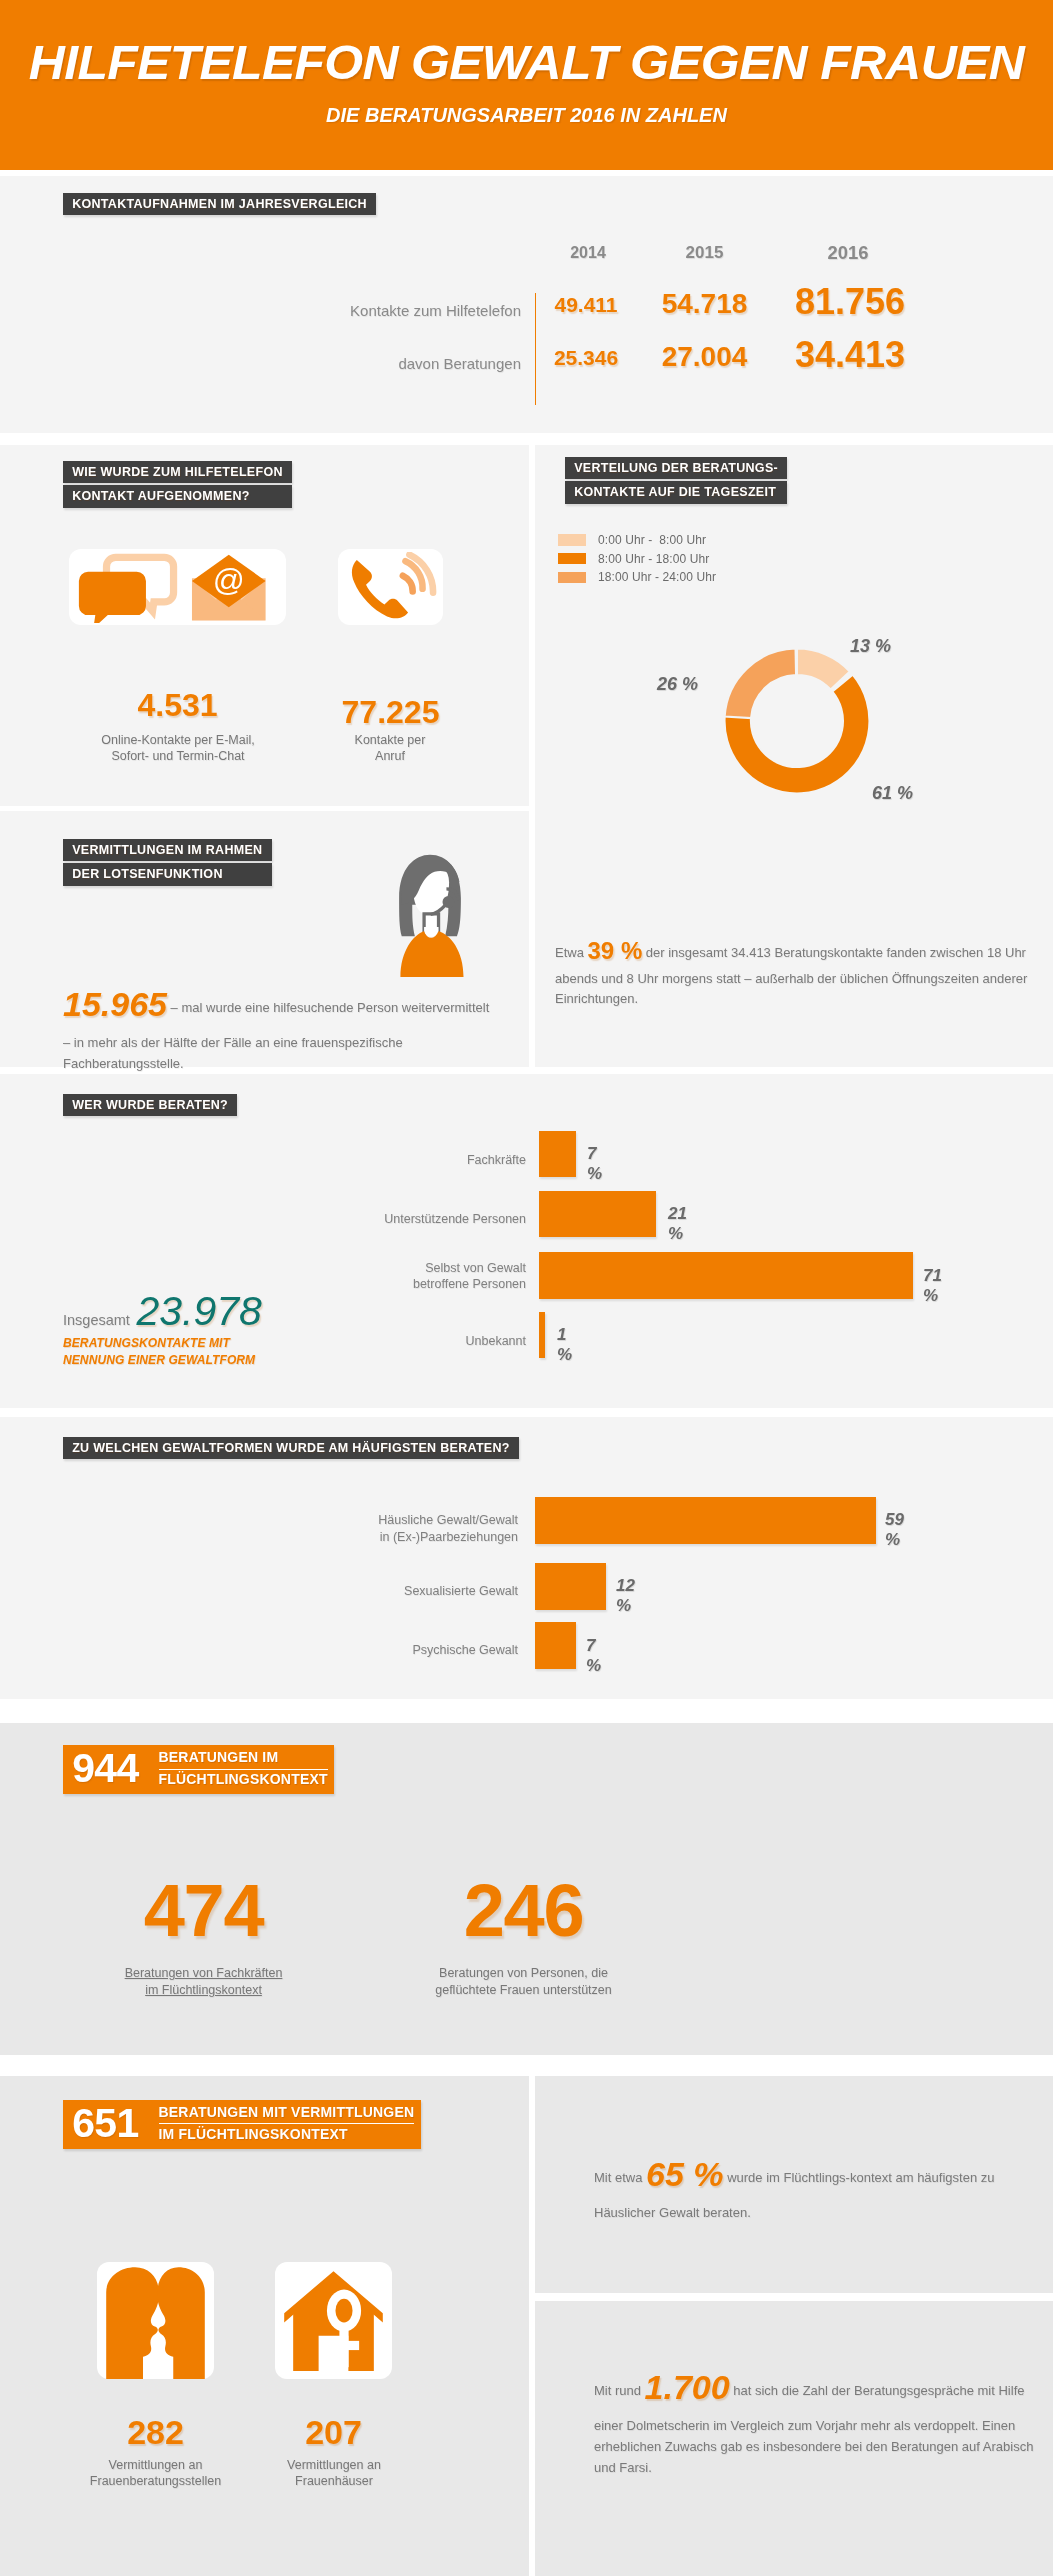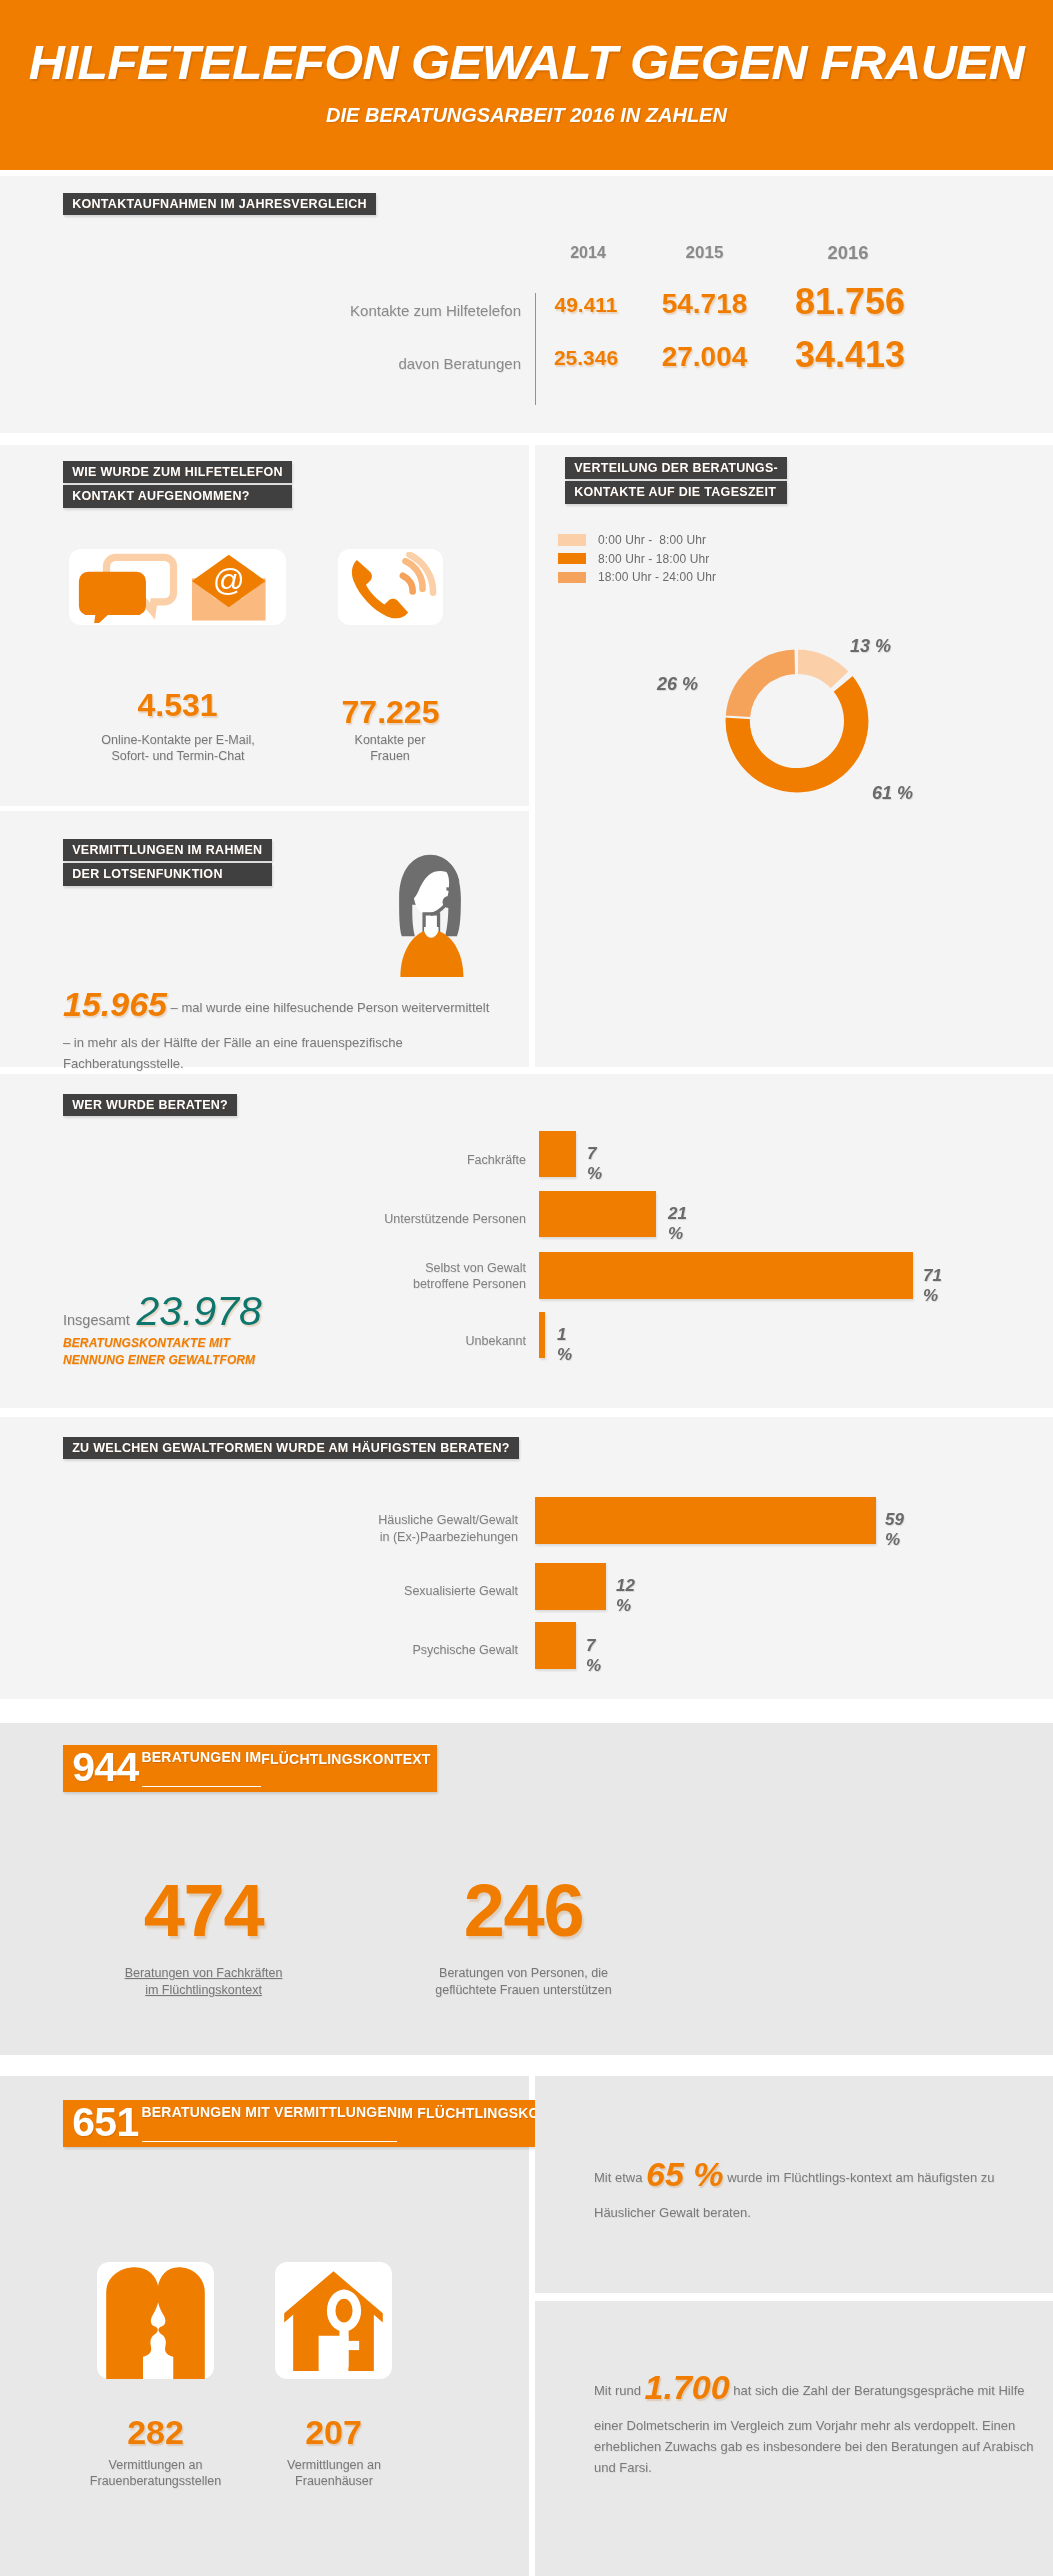--- a/index.html
+++ b/index.html
@@ -51,22 +51,22 @@
     display:flex; align-items:stretch; background:#F07D00;
     box-shadow:1.3px 2px 2px rgba(0,0,0,0.12);
     padding:4px 6.6px 5.3px 9.2px;
   }
   .badge-num .bignum {
     color:#ffffff; font-size:41px; font-weight:bold; line-height:0.92;
     letter-spacing:-0.7px; display:flex; align-items:center;
     text-shadow:0.7px 1.3px 1.3px rgba(120,55,0,0.22);
   }
   .badge-num .lines {
-    display:flex; flex-direction:row; justify-content:center;
-    margin-left:3px;
+    display:flex; flex-direction:column; justify-content:center;
+    margin-left:20px;
   }
   .badge-num .lines span {
     color:#ffffff; font-size:14px; font-weight:bold; line-height:1.28;
     letter-spacing:0.2px; text-transform:uppercase; white-space:nowrap;
     text-shadow:0.7px 0.7px 0.7px rgba(120,55,0,0.25);
   }
   .badge-num .lines span:first-child { border-bottom:1.3px solid #ffffff; padding-bottom:1.3px; }
   .badge-num .lines span:last-child { padding-top:1.3px; }
 
   
@@ -213,21 +213,21 @@
         </g>
       </svg>
     </div>
 
     <div class="stat-num" style="left:69px; top:242px; width:217px; font-size:32px;">4.531</div>
     <div class="stat-cap" style="left:56px; top:287px; width:244px; font-size:12.5px; white-space:pre-line;">Online-Kontakte per E-Mail,
 Sofort- und Termin-Chat</div>
 
     <div class="stat-num" style="left:338px; top:249px; width:105px; font-size:32px;">77.225</div>
     <div class="stat-cap" style="left:311px; top:287px; width:158px; font-size:12.5px; white-space:pre-line;">Kontakte per
-Frauen</div>
+Anruf</div>
   </div>
 
   <div class="panel" style="left:535px; top:445px; width:518px; height:622px;">
 
     <div class="badge-wrap" style="left:30px; top:12px;">
       <span class="badge badge-row">VERTEILUNG DER BERATUNGS-</span>
       <span class="badge badge-row">KONTAKTE AUF DIE TAGESZEIT</span>
     </div>
 
     <div class="legend" style="left:23px; top:88px;">
@@ -253,20 +253,23 @@
         <path d="M 84.6 -70.3 A 110 110 0 1 1 -6.9 -109.8 L -4.4 -69.9 A 70 70 0 1 0 53.8 -44.7 Z" fill="#F07D00" stroke="#F4F4F4" stroke-width="3"></path>
 
         <path d="M -109.8 -6.9 A 110 110 0 0 1 -2.3 -110 L -1.5 -70 A 70 70 0 0 0 -69.9 -4.4 Z" fill="#F5A25A" stroke="#F4F4F4" stroke-width="3"></path>
       </g>
     </svg>
 
     <div class="donut-label" style="left:315px; top:191px;">13 %</div>
     <div class="donut-label" style="left:122px; top:229px;">26 %</div>
     <div class="donut-label" style="left:337px; top:338px;">61 %</div>
 
+    <div class="bodytext" style="left:20px; top:488px; width:474px;">
+      <span>Etwa </span><span class="hl">39 %</span><span> der insgesamt 34.413 Beratungskontakte fanden zwischen 18 Uhr abends und 8 Uhr morgens statt – außerhalb der üblichen Öffnungszeiten anderer Einrichtungen.</span>
+    </div>
   </div>
 
   <div class="panel" style="left:0; top:811px; width:529px; height:256px;">
 
     <div class="badge-wrap" style="left:63px; top:28px;">
       <span class="badge badge-row">VERMITTLUNGEN IM RAHMEN</span>
       <span class="badge badge-row">DER LOTSENFUNKTION</span>
     </div>
 
     <svg style="position:absolute; left:361px; top:41px;" width="138" height="125" viewBox="0 0 210 190">

